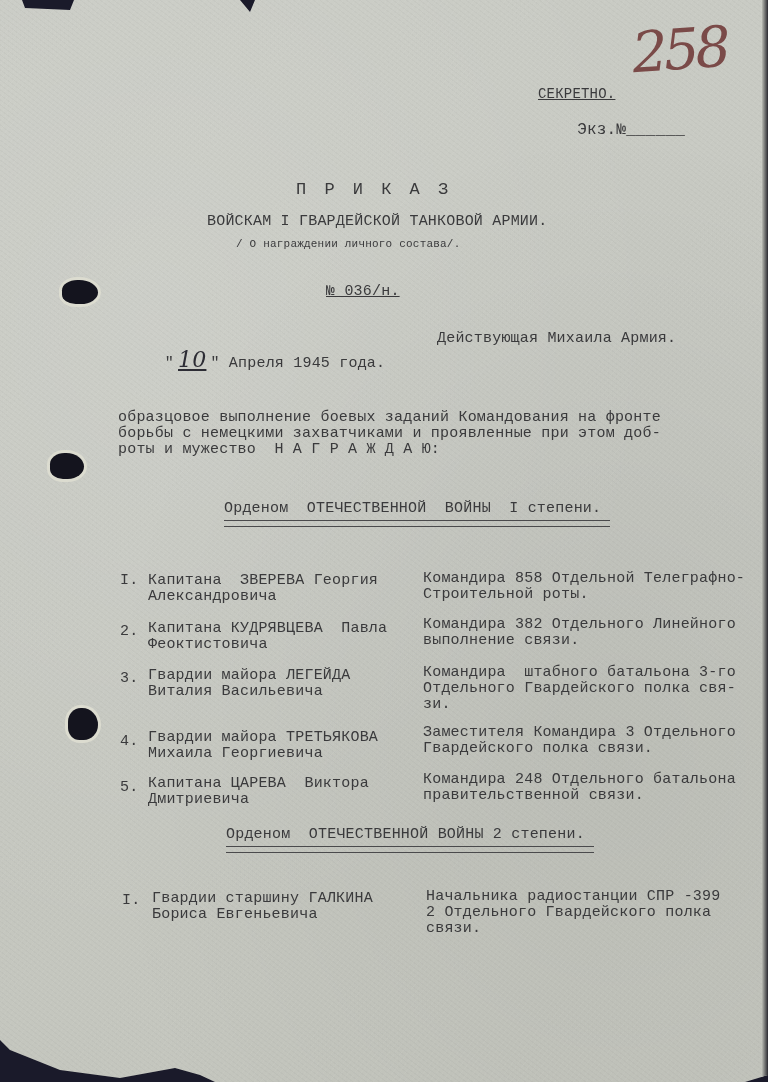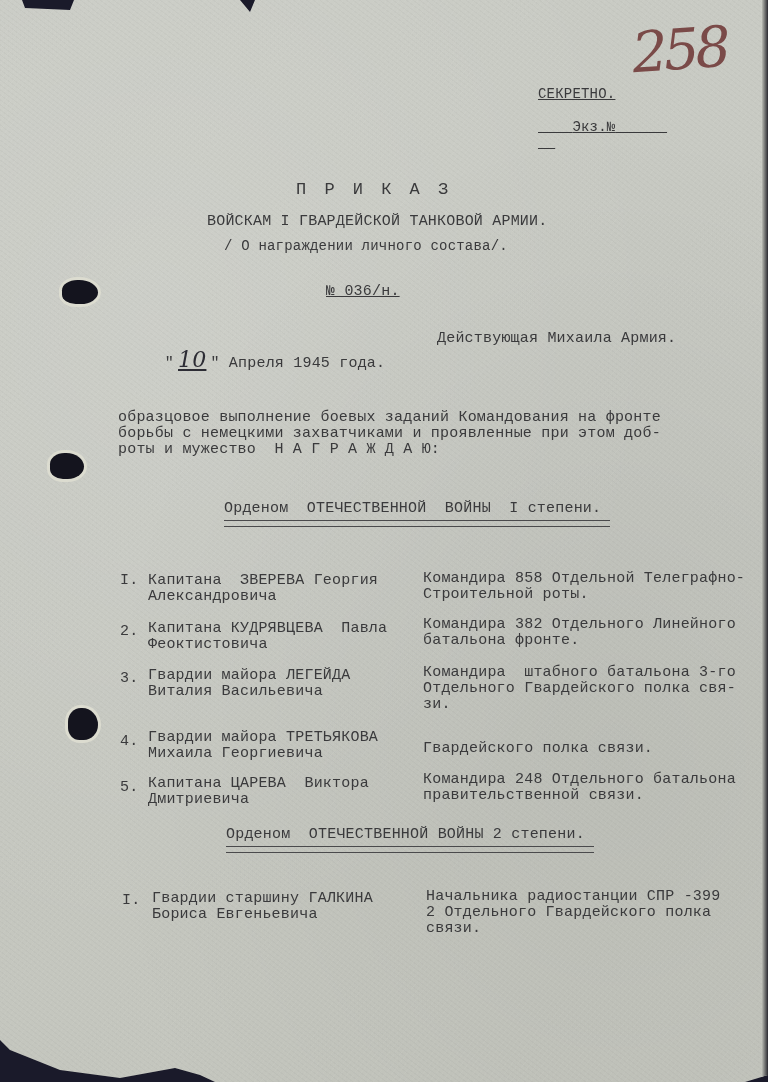--- a/index.html
+++ b/index.html
@@ -62,32 +62,32 @@
   <div class="grain"></div>
   <div class="edge-right"></div>
 
   <div class="hole" style="left:62px; top:280px; width:36px; height:24px;"></div>
   <div class="hole" style="left:50px; top:453px; width:34px; height:26px;"></div>
   <div class="hole" style="left:68px; top:708px; width:30px; height:32px;"></div>
 
   <div class="handwritten" style="left:632px; top:22px; font-size:56px; line-height:1; letter-spacing:-4px; transform:rotate(-4deg);">258</div>
 
   <div class="t u" style="left:538px; top:86px; font-size:14px;">СЕКРЕТНО.</div>
-  <div class="t" style="left:538px; top:103px; font-size:14px;text-decoration:underline;">
+  <div class="t" style="left:538px; top:103px; font-size:16px;">
     <span>Экз.№</span><span>______</span>
   </div>
 
   <div class="row" style="top:180px;">
     <div class="t" style="left:296px; font-size:17px; letter-spacing:4px;text-align:right;">П Р И К А З</div>
   </div>
   <div class="row" style="top:213px;">
     <div class="t" style="left:207px; font-size:15px;">ВОЙСКАМ I ГВАРДЕЙСКОЙ ТАНКОВОЙ АРМИИ.</div>
   </div>
   <div class="row" style="top:238px;">
-    <div class="t" style="left:224px; font-size:14px;">/ О награждении личного состава/.</div>
+    <div class="t" style="left:236px; font-size:11px;">/ О награждении личного состава/.</div>
   </div>
   <div class="row" style="top:283px;">
     <div class="t u" style="left:326px; font-size:15px;">№ 036/н.</div>
   </div>
 
   <div class="t" style="left:128px; top:330px;">
     <span>"</span><span class="u" style="font-family:'DejaVu Serif',serif; font-style:italic; font-size:22px; color:#2c2c34; padding:0 4px;">10</span><span>"</span> <span>Апреля 1945 года.</span>
   </div>
   <div class="t" style="left:437px; top:330px;">Действующая Михаила Армия.</div>
 
@@ -101,32 +101,33 @@
   <div class="t" style="left:120px; top:572px;">I.</div>
   <div class="t" style="left:148px; top:572px;">Капитана  ЗВЕРЕВА Георгия</div>
   <div class="t" style="left:148px; top:588px;">Александровича</div>
   <div class="t" style="left:423px; top:570px;">Командира 858 Отдельной Телеграфно-</div>
   <div class="t" style="left:423px; top:586px;">Строительной роты.</div>
 
   <div class="t" style="left:120px; top:623px;">2.</div>
   <div class="t" style="left:148px; top:620px;">Капитана КУДРЯВЦЕВА  Павла</div>
   <div class="t" style="left:148px; top:636px;">Феоктистовича</div>
   <div class="t" style="left:423px; top:616px;">Командира 382 Отдельного Линейного</div>
-  <div class="t" style="left:423px; top:632px;">батальона фронте.</div>
+  <div class="t" style="left:423px; top:632px;">выполнение связи.</div>
 
   <div class="t" style="left:120px; top:670px;">3.</div>
   <div class="t" style="left:148px; top:667px;">Гвардии майора ЛЕГЕЙДА</div>
   <div class="t" style="left:148px; top:683px;">Виталия Васильевича</div>
   <div class="t" style="left:423px; top:664px;">Командира  штабного батальона 3-го</div>
   <div class="t" style="left:423px; top:680px;">Отдельного Гвардейского полка свя-</div>
   <div class="t" style="left:423px; top:696px;">зи.</div>
 
   <div class="t" style="left:120px; top:733px;">4.</div>
   <div class="t" style="left:148px; top:729px;">Гвардии майора ТРЕТЬЯКОВА</div>
   <div class="t" style="left:148px; top:745px;">Михаила Георгиевича</div>
+  <div class="t" style="left:423px; top:724px;">Заместителя Командира 3 Отдельного</div>
   <div class="t" style="left:423px; top:740px;">Гвардейского полка связи.</div>
 
   <div class="t" style="left:120px; top:779px;">5.</div>
   <div class="t" style="left:148px; top:775px;">Капитана ЦАРЕВА  Виктора</div>
   <div class="t" style="left:148px; top:791px;">Дмитриевича</div>
   <div class="t" style="left:423px; top:771px;">Командира 248 Отдельного батальона</div>
   <div class="t" style="left:423px; top:787px;">правительственной связи.</div>
 
   <div class="t" style="left:226px; top:826px;">Орденом  ОТЕЧЕСТВЕННОЙ ВОЙНЫ 2 степени.</div>
   <div class="rule" style="left:226px; top:846px; width:368px;"></div>

